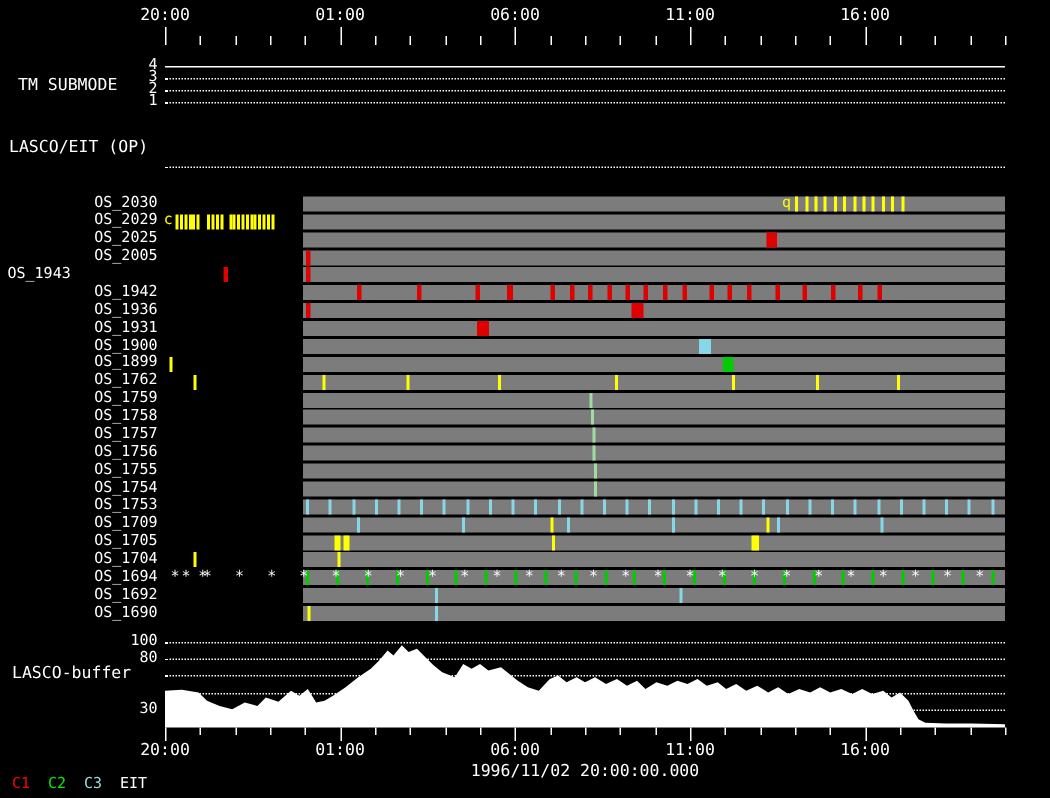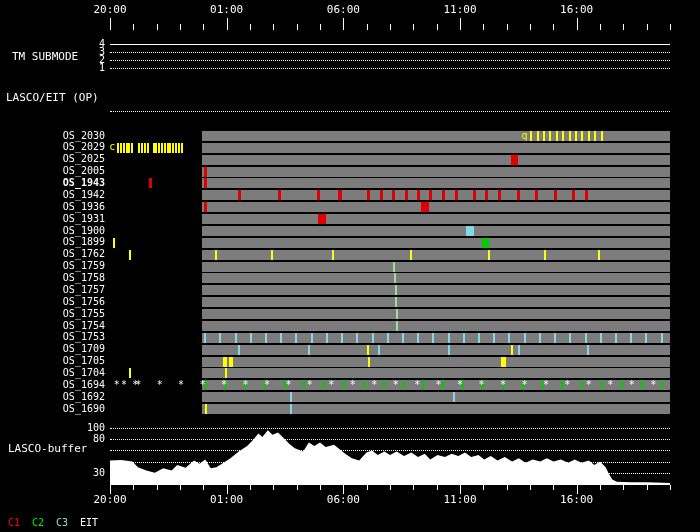--- a/index.html
+++ b/index.html
@@ -11,20 +11,21 @@
 </head>
 <body>
 
 <div id="screen">
   <div class="lbl" style="left:12px;top:50px">TM SUBMODE</div>
   <div class="lbl" style="left:6px;top:91px">LASCO/EIT (OP)</div>
   <div class="lbl" style="left:8px;top:442px">LASCO-buffer</div>
   <svg id="bufsvg" width="700" height="532" style="position:absolute;left:0;top:0;pointer-events:none;z-index:2">
     <polygon id="bufpoly" fill="#ffffff" points="110,484 110.0,460.5 121.2,459.9 132.4,461.6 138.0,467.2 146.4,470.6 154.8,472.8 163.2,468.3 171.6,470.6 177.2,465.0 185.6,467.8 194.0,460.5 199.6,463.8 205.2,459.4 210.8,468.3 216.4,467.2 222.0,463.8 230.4,458.2 238.8,451.5 247.2,445.9 252.8,440.3 258.4,433.6 262.3,437.0 267.9,430.2 272.4,434.7 278.0,432.5 283.6,438.1 289.2,443.7 294.8,448.2 303.2,451.5 308.8,442.6 314.4,445.9 320.0,442.6 325.6,447.0 334.0,444.8 339.6,449.3 345.2,453.8 351.9,458.2 359.2,460.5 366.5,452.6 372.1,450.4 377.7,454.9 384.4,451.5 390.0,454.9 396.7,451.5 404.0,456.0 411.3,452.6 418.0,457.1 424.7,453.8 430.3,459.4 437.6,454.9 444.9,457.1 451.6,453.8 458.3,456.0 465.0,452.6 471.2,457.1 478.5,454.9 484.1,459.4 490.8,456.0 497.5,460.5 504.8,457.1 512.1,461.6 518.8,458.2 525.5,462.7 532.8,459.4 540.1,461.6 546.8,458.2 553.5,461.6 560.8,459.4 568.1,462.7 574.8,459.4 581.5,462.7 588.8,460.5 594.4,465.0 600.0,461.6 605.6,467.2 609.0,473.9 612.3,479.5 616.8,481.8 630.8,482.3 647.6,482.3 670.0,482.9 670,484"></polygon>
   </svg>
+  <div class="lbl" style="left:110px;width:560px;top:507px;text-align:center;z-index:4">1996/11/02 20:00:00.000</div>
 <div style="position: absolute; left: 110px; top: 18px; width: 1px; height: 12px; background: rgb(255, 255, 255);"></div>
     <div style="position: absolute; left: 110px; top: 485px; width: 1px; height: 9px; background: rgb(255, 255, 255);"></div>
     <div style="position: absolute; left: 133.333px; top: 24px; width: 1px; height: 6px; background: rgb(255, 255, 255);"></div>
     <div style="position: absolute; left: 133.333px; top: 485px; width: 1px; height: 5px; background: rgb(255, 255, 255);"></div>
     <div style="position: absolute; left: 156.667px; top: 24px; width: 1px; height: 6px; background: rgb(255, 255, 255);"></div>
     <div style="position: absolute; left: 156.667px; top: 485px; width: 1px; height: 5px; background: rgb(255, 255, 255);"></div>
     <div style="position: absolute; left: 180px; top: 24px; width: 1px; height: 6px; background: rgb(255, 255, 255);"></div>
     <div style="position: absolute; left: 180px; top: 485px; width: 1px; height: 5px; background: rgb(255, 255, 255);"></div>
     <div style="position: absolute; left: 203.333px; top: 24px; width: 1px; height: 6px; background: rgb(255, 255, 255);"></div>
     <div style="position: absolute; left: 203.333px; top: 485px; width: 1px; height: 5px; background: rgb(255, 255, 255);"></div>
@@ -125,21 +126,21 @@
     <div style="position: absolute; left: 172.28px; top: 142.775px; width: 2px; height: 10px; background: rgb(255, 255, 0); z-index: 1;"></div>
     <div style="position: absolute; left: 175.08px; top: 142.775px; width: 2px; height: 10px; background: rgb(255, 255, 0); z-index: 1;"></div>
     <div style="position: absolute; left: 177.88px; top: 142.775px; width: 2px; height: 10px; background: rgb(255, 255, 0); z-index: 1;"></div>
     <div style="position: absolute; left: 180.68px; top: 142.775px; width: 2px; height: 10px; background: rgb(255, 255, 0); z-index: 1;"></div>
     <div style="position: absolute; left: 5px; top: 153.25px; width: 100px; text-align: right; font-size: 10px;">OS_2025</div>
     <div style="position: absolute; left: 201.84px; top: 154.65px; width: 468.16px; height: 10px; background: rgb(124, 124, 124);"></div>
     <div style="position: absolute; left: 510.82px; top: 154.65px; width: 7px; height: 10px; background: rgb(224, 0, 0); z-index: 1;"></div>
     <div style="position: absolute; left: 5px; top: 165.125px; width: 100px; text-align: right; font-size: 10px;">OS_2005</div>
     <div style="position: absolute; left: 201.84px; top: 166.525px; width: 468.16px; height: 10px; background: rgb(124, 124, 124);"></div>
     <div style="position: absolute; left: 204.26px; top: 166.525px; width: 3px; height: 10px; background: rgb(224, 0, 0); z-index: 1;"></div>
-    <div style="position: absolute; left: 5px; top: 177px; width: 100px; text-align: right; font-size: 10px; font-weight: bold;">OS_1943</div>
+    <div style="position: absolute; left: 5px; top: 177px; width: 100px; text-align: left; font-size: 10px;">OS_1943</div>
     <div style="position: absolute; left: 201.84px; top: 178.4px; width: 468.16px; height: 10px; background: rgb(124, 124, 124);"></div>
     <div style="position: absolute; left: 148.82px; top: 178.4px; width: 3px; height: 10px; background: rgb(224, 0, 0); z-index: 1;"></div>
     <div style="position: absolute; left: 204.26px; top: 178.4px; width: 3px; height: 10px; background: rgb(224, 0, 0); z-index: 1;"></div>
     <div style="position: absolute; left: 5px; top: 188.875px; width: 100px; text-align: right; font-size: 10px;">OS_1942</div>
     <div style="position: absolute; left: 201.84px; top: 190.275px; width: 468.16px; height: 10px; background: rgb(124, 124, 124);"></div>
     <div style="position: absolute; left: 237.86px; top: 190.275px; width: 3px; height: 10px; background: rgb(224, 0, 0); z-index: 1;"></div>
     <div style="position: absolute; left: 277.62px; top: 190.275px; width: 3px; height: 10px; background: rgb(224, 0, 0); z-index: 1;"></div>
     <div style="position: absolute; left: 317.38px; top: 190.275px; width: 3px; height: 10px; background: rgb(224, 0, 0); z-index: 1;"></div>
     <div style="position: absolute; left: 338.16px; top: 190.275px; width: 4px; height: 10px; background: rgb(224, 0, 0); z-index: 1;"></div>
     <div style="position: absolute; left: 367.22px; top: 190.275px; width: 3px; height: 10px; background: rgb(224, 0, 0); z-index: 1;"></div>

